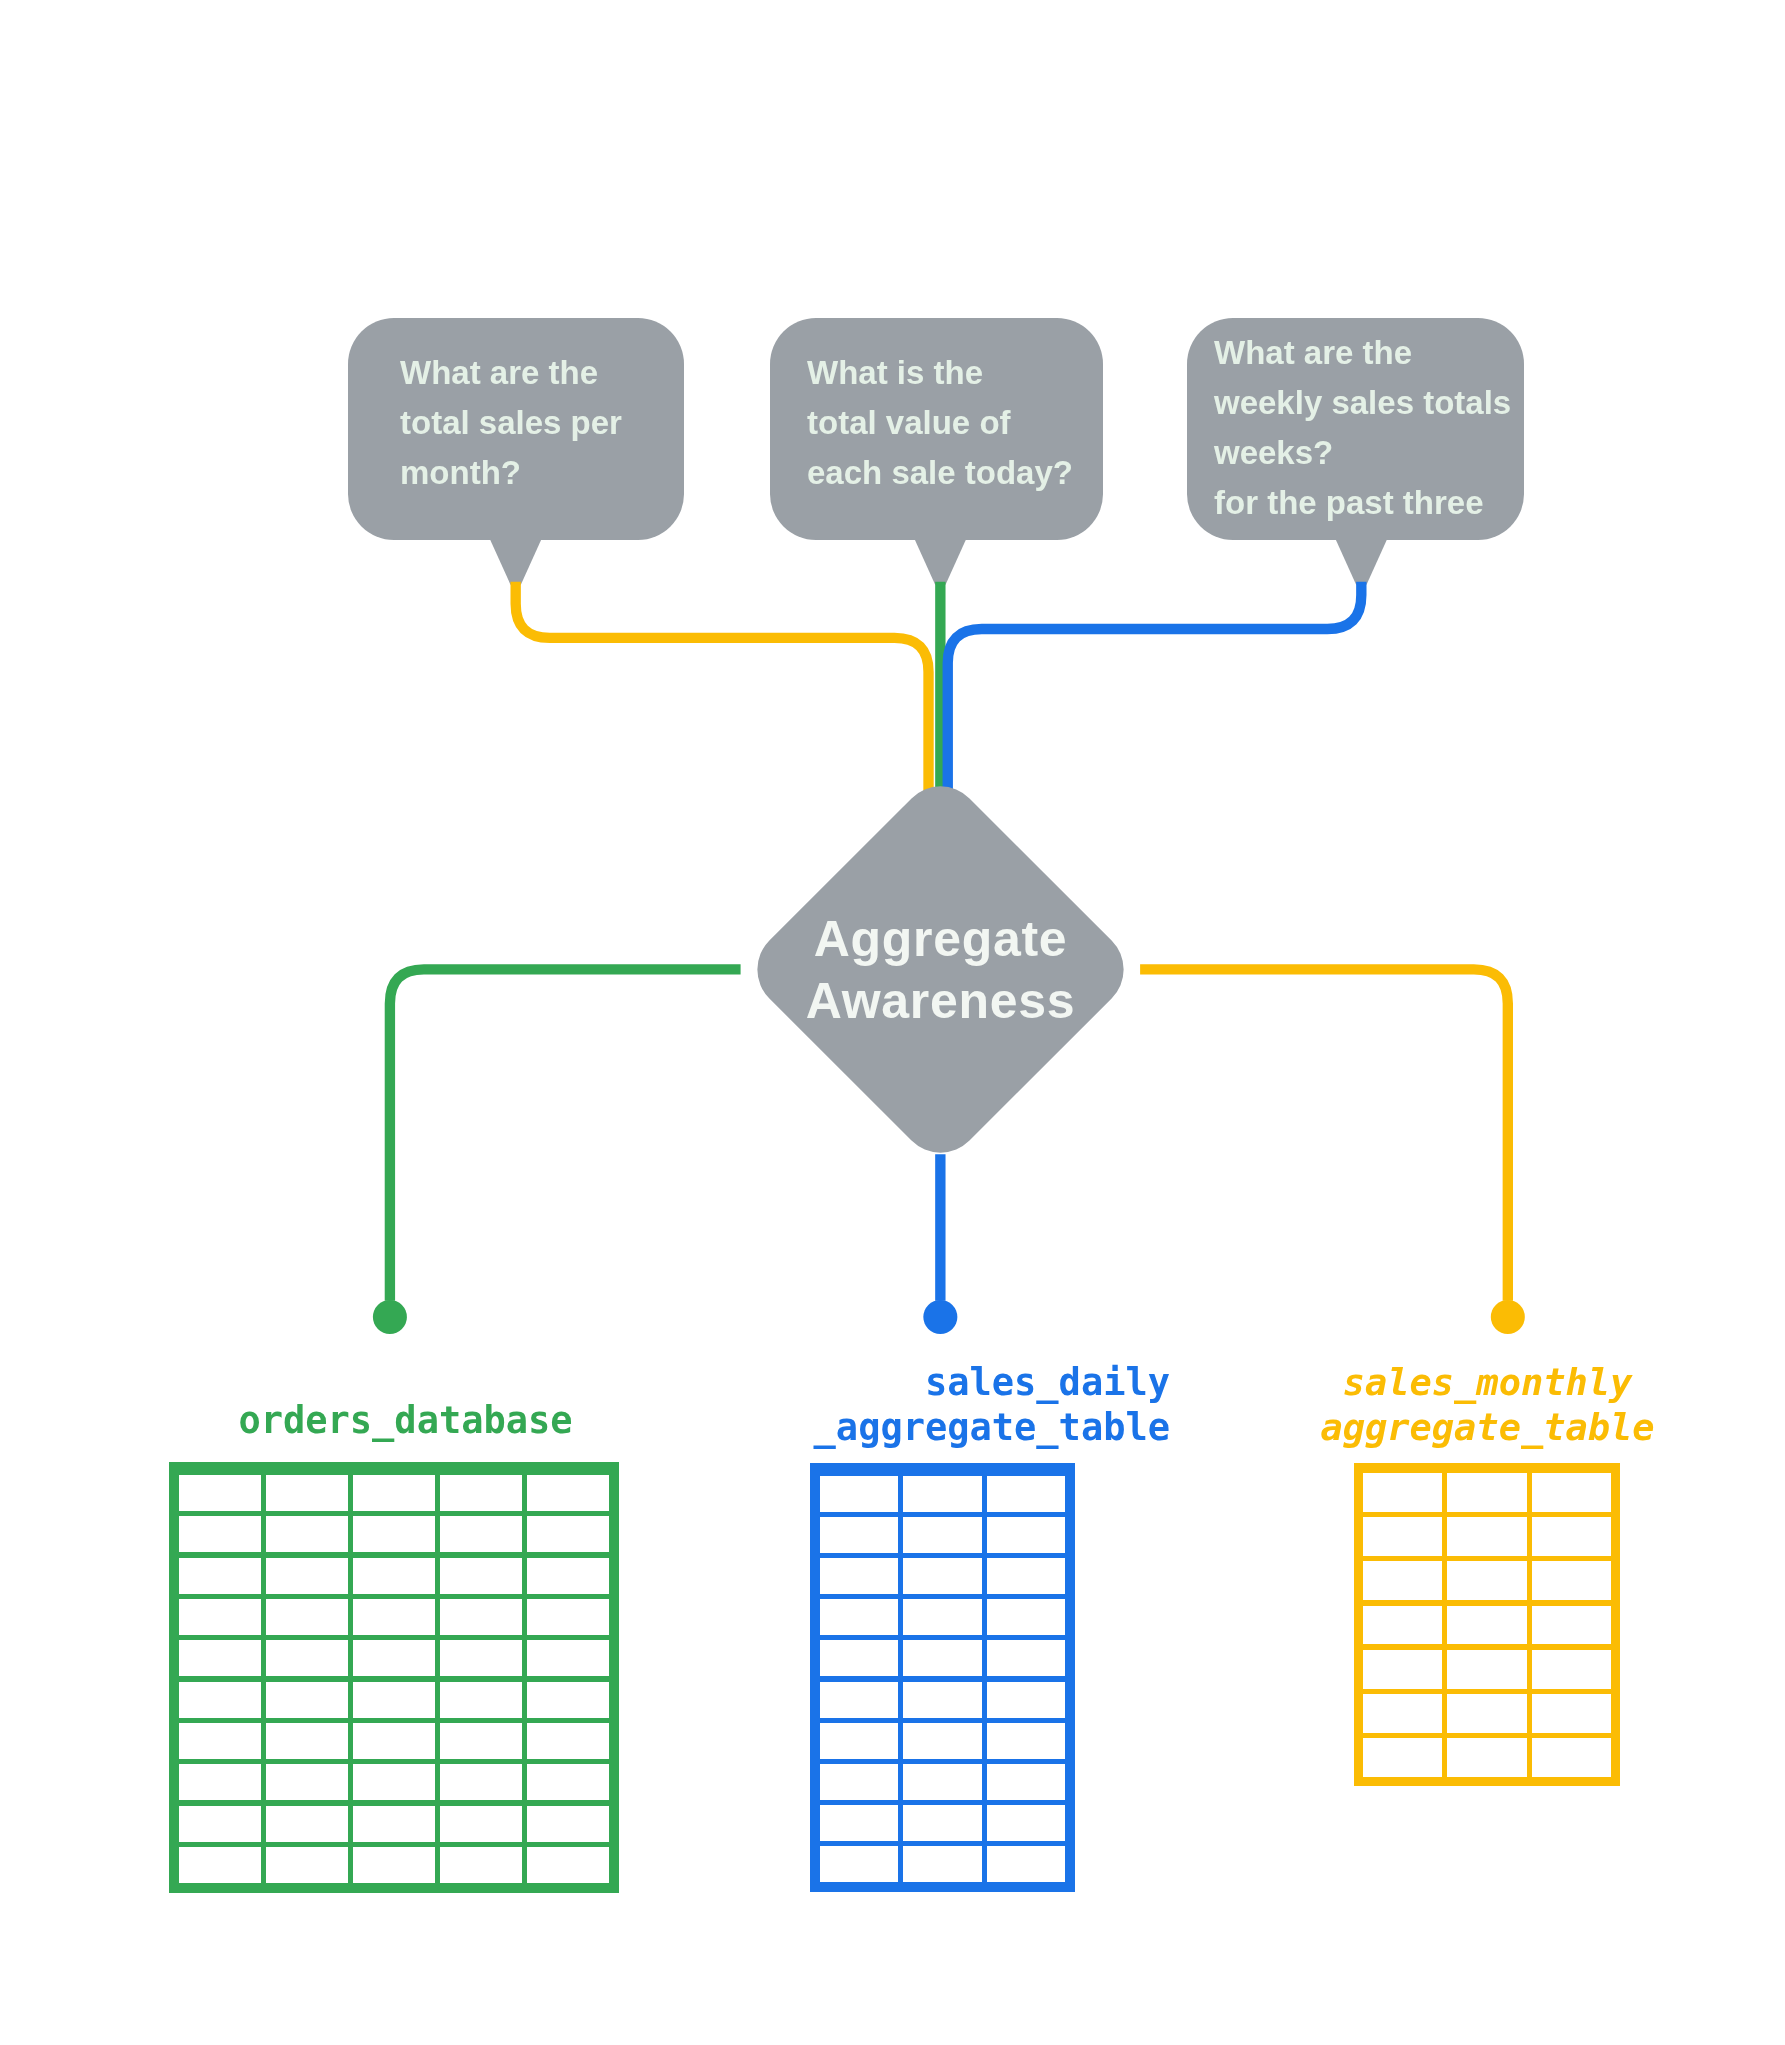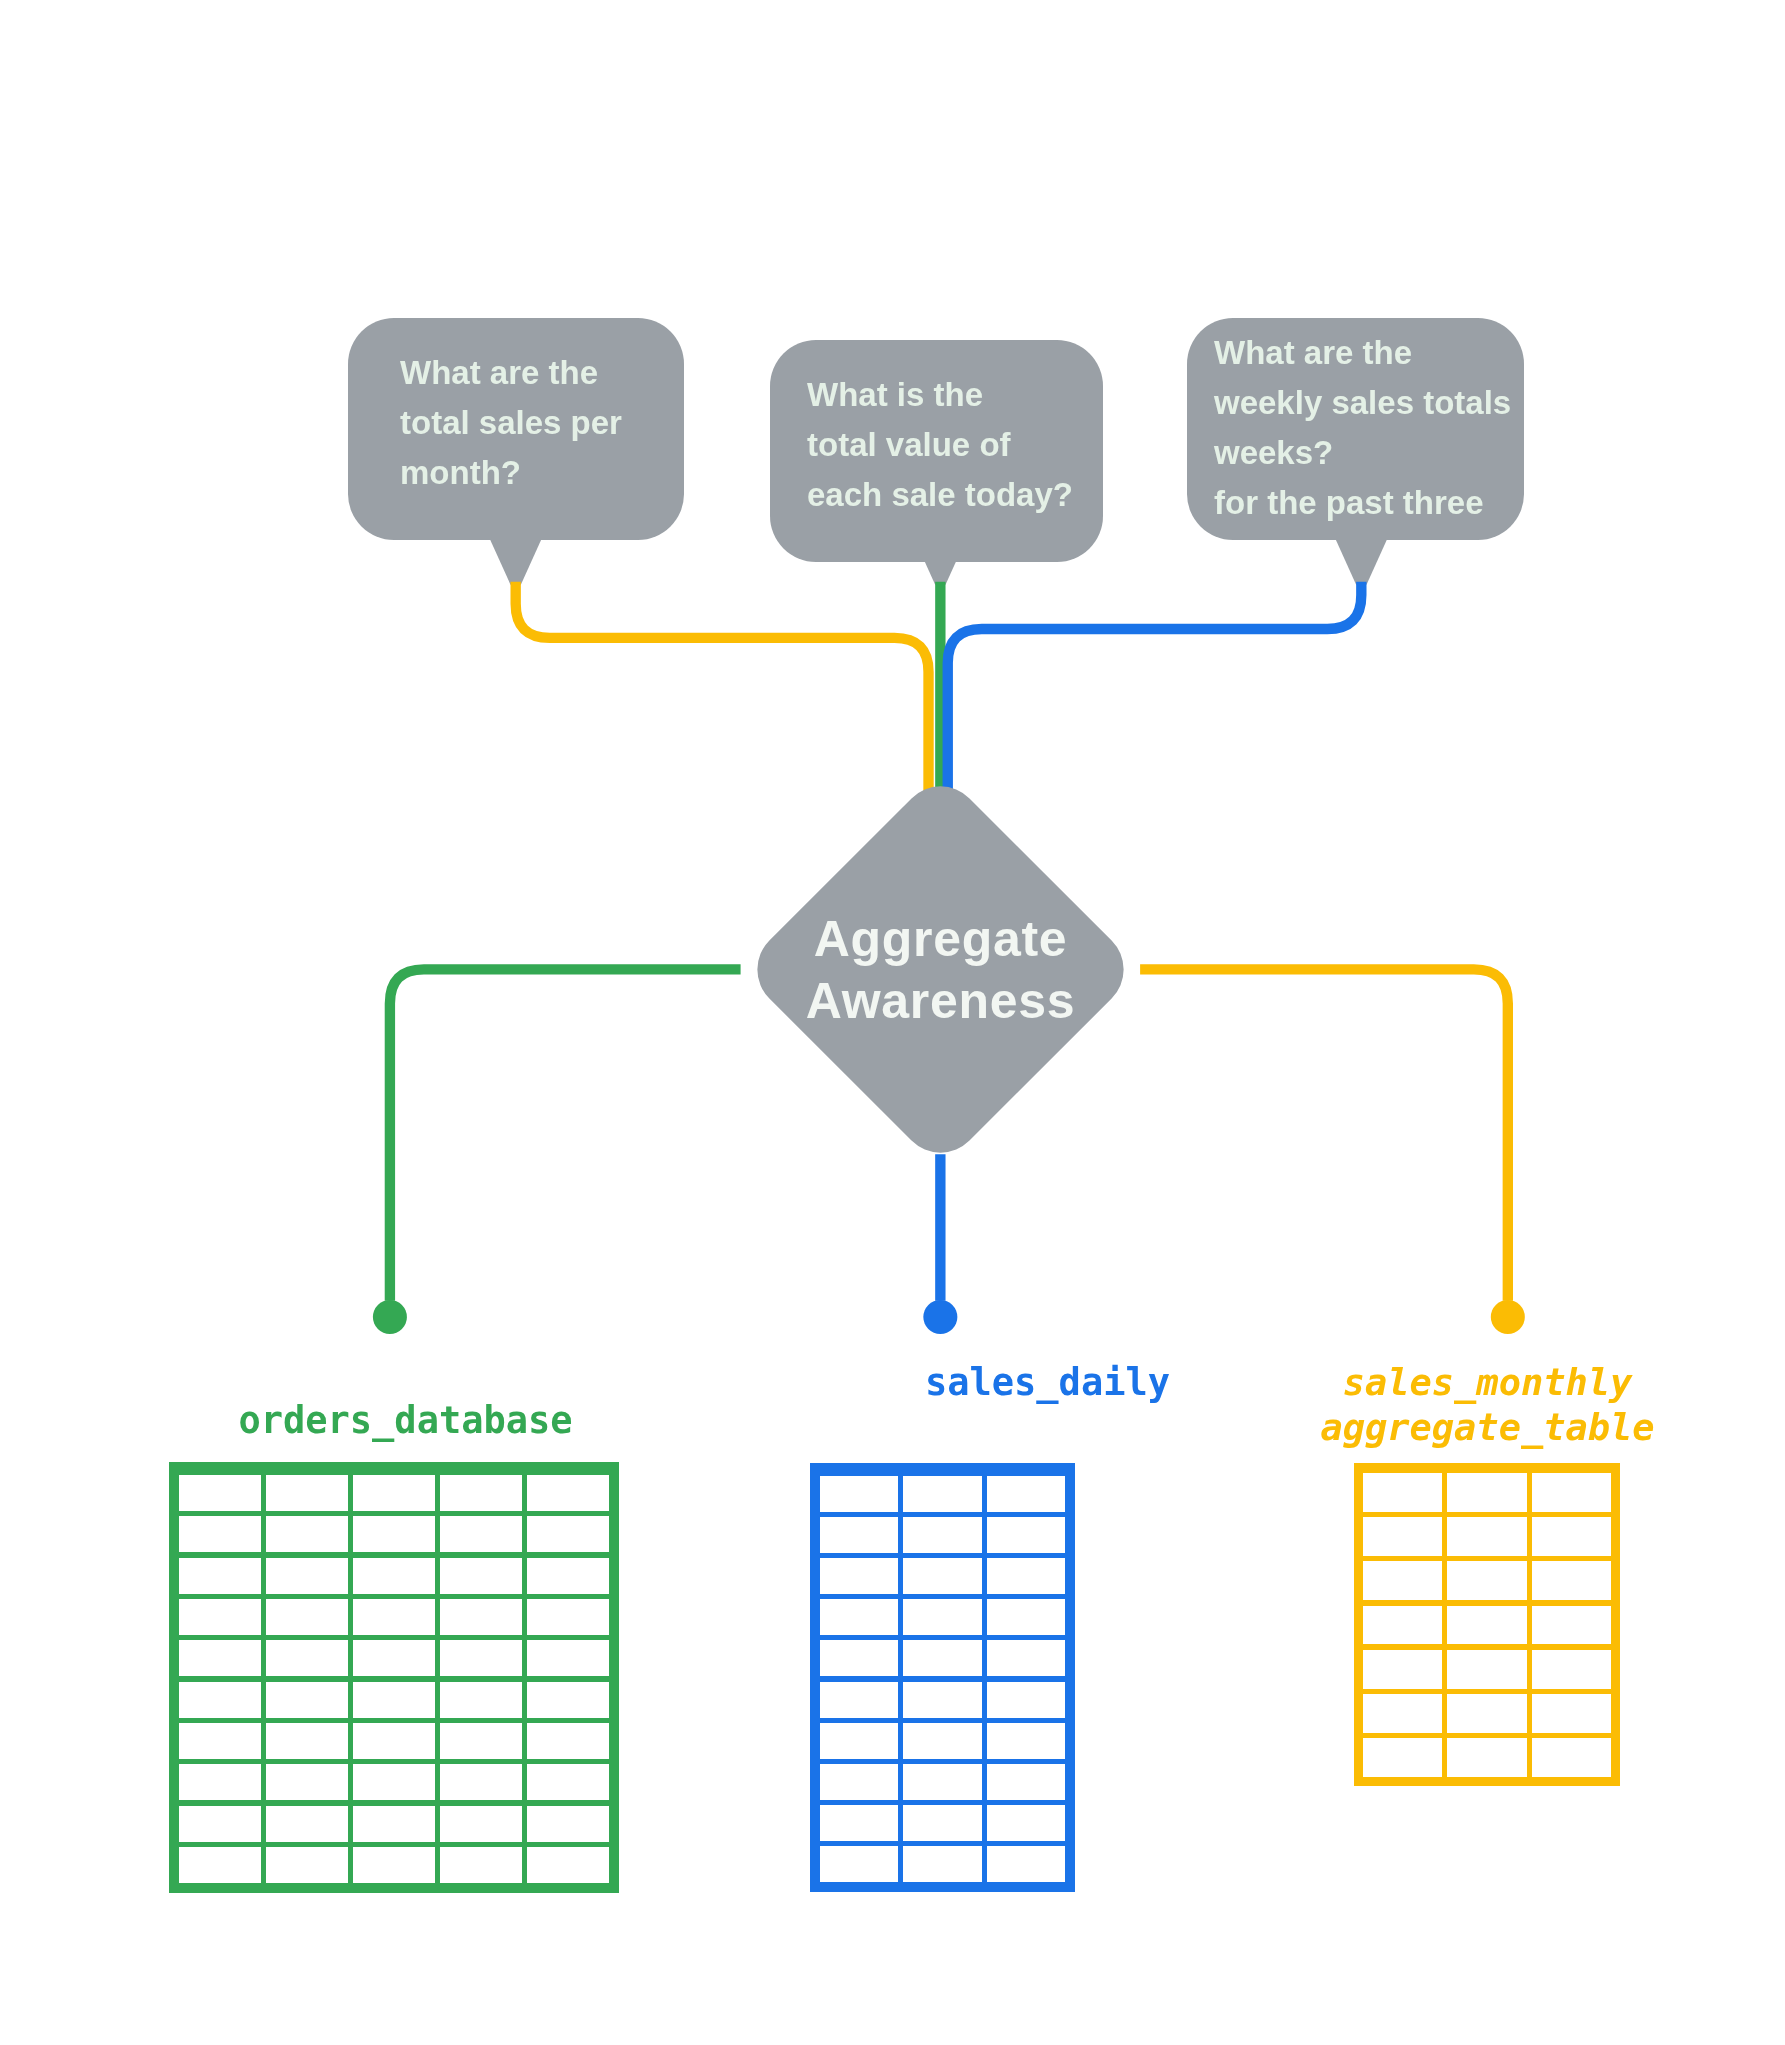--- a/index.html
+++ b/index.html
@@ -34,21 +34,21 @@
     position:absolute;
     top:318px;height:222px;
     box-sizing:border-box;
     background:var(--gray);
     border-radius:46px;
     color:var(--bubble-text);
     font-weight:700;font-size:33px;line-height:50px;
   }
   .b-line{white-space:nowrap;}
   .b1{left:348px;width:336px;padding:30px 21px 0 52px;}
-  .b2{left:770px;width:333px;padding:30px 21px 0 37px;margin-top:22px;}
+  .b2{left:770px;width:333px;padding:30px 21px 0 37px;}
   .b3{left:1187px;width:337px;padding:10.4px 16.3px 0 27px;line-height:50px;}
 
   
   .diamond{
     position:absolute;
     left:799px;top:828px;width:283px;height:283px;
     background:var(--gray);
     border-radius:41px;
     transform:rotate(45deg);
   }
@@ -134,20 +134,21 @@
       <div>Aggregate</div>
       <div>Awareness</div>
     </div>
   </div>
 
   <div class="tbl-label lab-green">
     <div class="b-line">orders_database</div>
   </div>
   <div class="tbl-label lab-blue">
     <div class="b-line">sales_daily</div>
+    <div class="b-line">_aggregate_table</div>
   </div>
   <div class="tbl-label lab-yellow">
     <div class="b-line">sales_monthly</div>
     <div class="b-line">aggregate_table</div>
   </div>
 
   <div class="table-grid t-green" style="grid-template-columns: repeat(5, 1fr); grid-template-rows: repeat(10, 1fr); background: rgb(52, 168, 83); border-color: rgb(52, 168, 83);">
       <div class="cell"></div>
       <div class="cell"></div>
       <div class="cell"></div>

